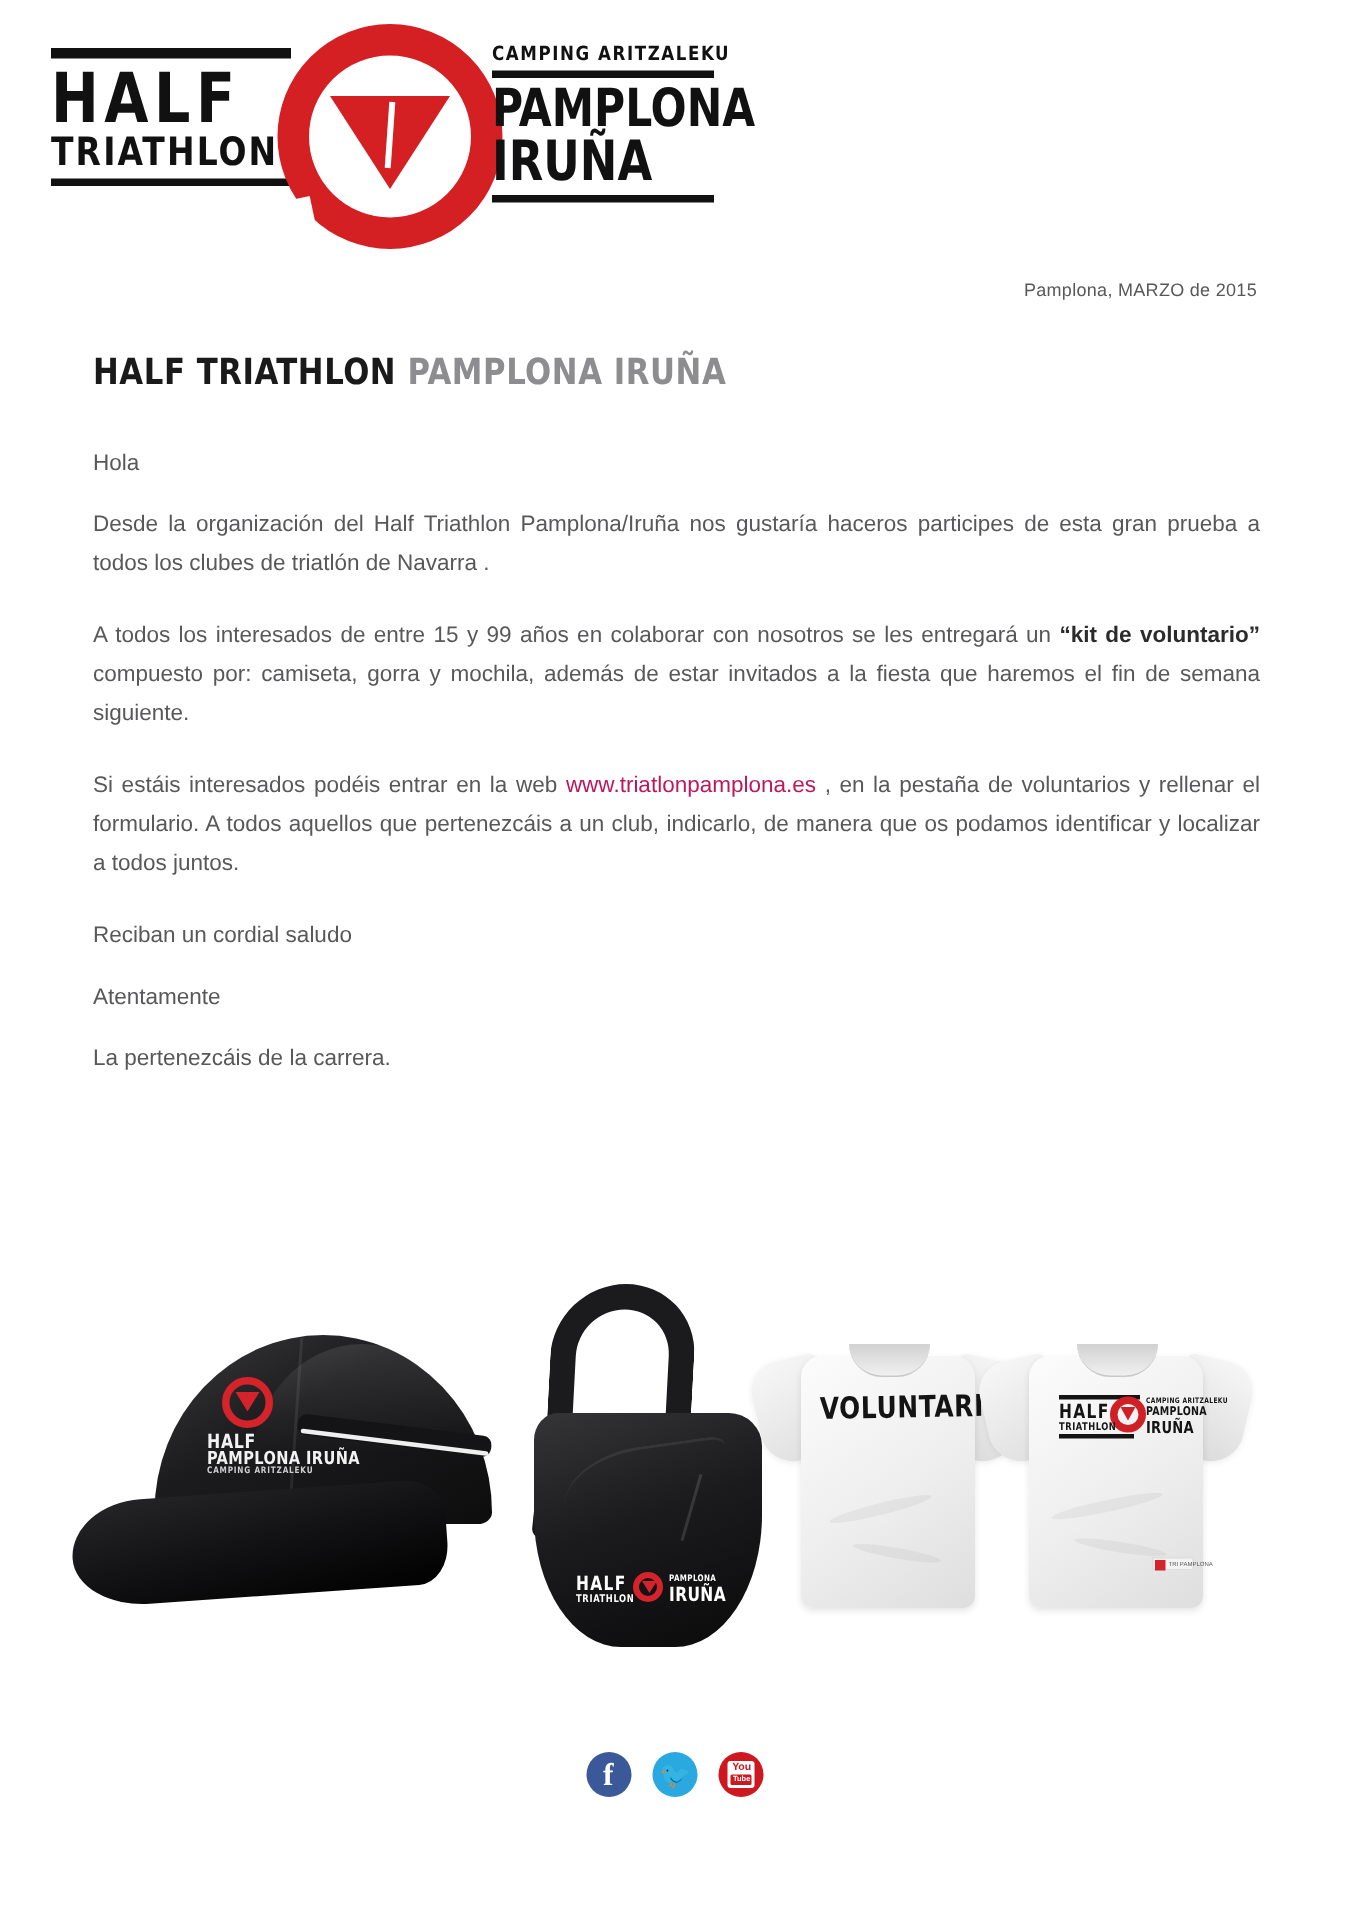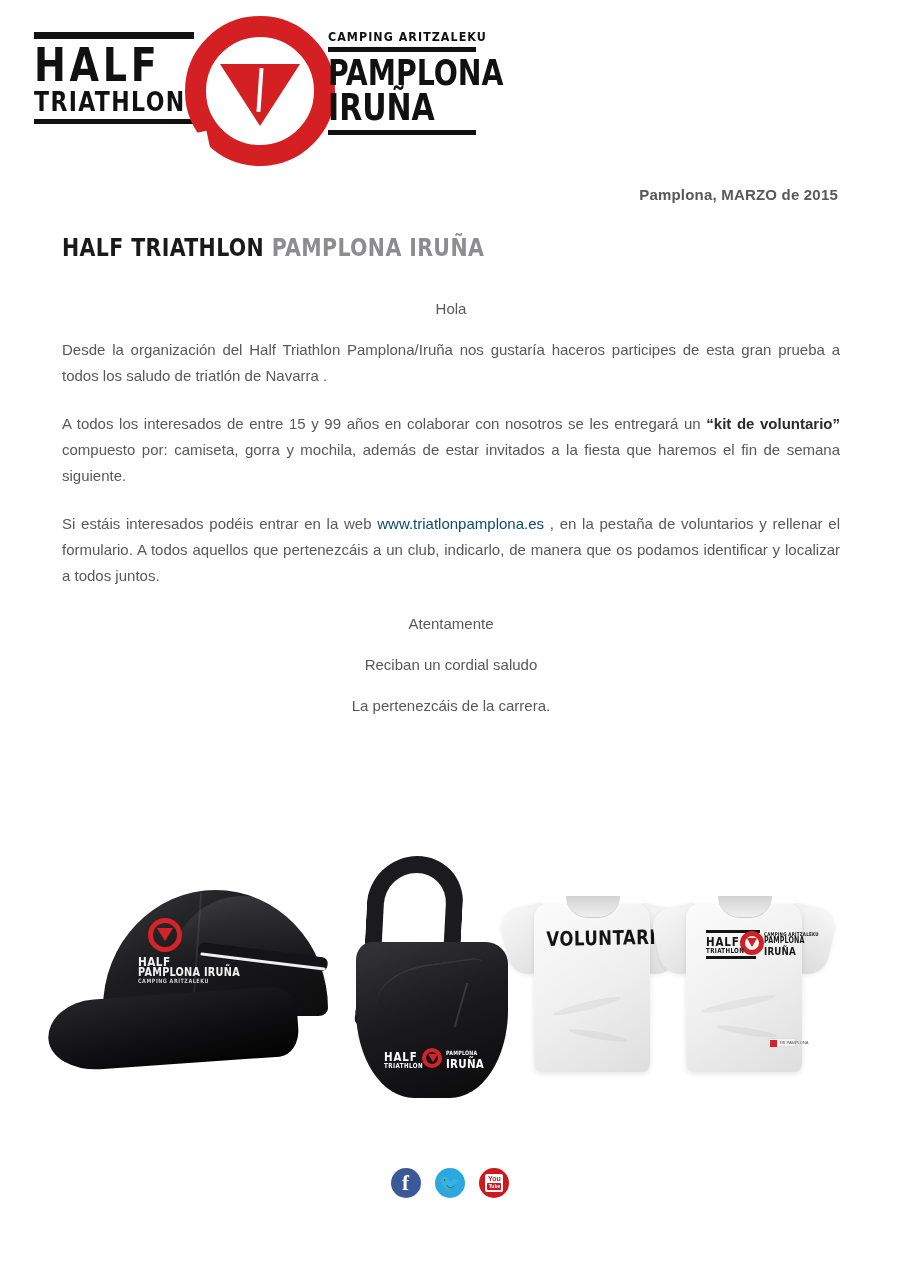--- a/index.html
+++ b/index.html
@@ -67,42 +67,42 @@
     font-family:"Liberation Sans Narrow","DejaVu Sans Condensed","Liberation Sans",sans-serif;
     font-weight:bold; color:#111; white-space:nowrap;
     transform:scaleX(0.90); transform-origin:left center;
   }
   .logo-pamplona { font-size:35px; line-height:34px; letter-spacing:0px; margin-top:4px; }
   .logo-iruna    { font-size:37px; line-height:36px; letter-spacing:0px; margin-bottom:4px; }
 
   
   .date-line {
     position:absolute; right:62px; top:186px;
-    font-size:15px; color:#58585a; letter-spacing:0.2px;font-weight:bold;
+    font-size:12px; color:#58585a; letter-spacing:0.2px;
   }
 
   
   .doc-heading {
     position:absolute; left:62px; top:234px;
     font-family:"Liberation Sans Narrow","DejaVu Sans Condensed","Liberation Sans",sans-serif;
     font-size:24px; line-height:28px; letter-spacing:0.4px;
     transform:scaleX(0.95); transform-origin:left center; white-space:nowrap;
   }
   .doc-heading .hd-strong { font-weight:bold; color:#1a1a1a; }
   .doc-heading .hd-light  { font-weight:bold; color:#8d8d8f; }
 
   
   .letter { position:absolute; left:62px; top:296px; width:778px; }
   .p {
     font-size:15px; line-height:26px; color:#58585a;
     margin:0 0 22px 0; text-align:justify;
   }
-  .p.plain { text-align:center; }
+  .p.plain { text-align:left; }
   .p b { color:#2b2b2b; font-weight:bold; }
-  .link { color:#0c4a6e; text-decoration:none; }
+  .link { color:#be185d; text-decoration:none; }
   .gap-sm { margin-bottom:15px; }
 
   
   .products { position:absolute; left:0; top:846px; width:900px; height:270px; }
 
   
   .cap { position:absolute; left:48px; top:44px; width:290px; height:180px; }
   .cap-crown {
     position:absolute; left:55px; top:0; width:225px; height:126px;
     background:linear-gradient(150deg,#3a3a3c 0%,#1c1c1e 40%,#0d0d0e 100%);
@@ -334,25 +334,25 @@
 </div>
 
 <div class="date-line">Pamplona, MARZO de 2015</div>
 
 <div class="doc-heading">
   <span class="hd-strong">HALF TRIATHLON</span><span class="hd-light"> PAMPLONA IRUÑA</span>
 </div>
 
 <div class="letter">
   <p class="p plain gap-sm">Hola</p>
-  <p class="p">Desde  la organización del Half Triathlon Pamplona/Iruña nos gustaría haceros participes de esta gran prueba a todos los saludo de triatlón de Navarra .</p>
+  <p class="p">Desde  la organización del Half Triathlon Pamplona/Iruña nos gustaría haceros participes de esta gran prueba a todos los clubes de triatlón de Navarra .</p>
   <p class="p"><span>A todos los  interesados de entre 15 y 99 años en colaborar con nosotros se les entregará un </span><b>“kit de voluntario”</b><span> compuesto por: camiseta, gorra y mochila, además de estar invitados a la fiesta que haremos el fin de semana siguiente.</span></p>
   <p class="p"><span>Si estáis interesados podéis entrar en la web </span><a class="link" href="#">www.triatlonpamplona.es</a><span> , en la pestaña de voluntarios y rellenar el formulario. A todos aquellos que pertenezcáis a un club, indicarlo, de manera que os podamos identificar y localizar a todos juntos.</span></p>
+  <p class="p plain gap-sm">Reciban un cordial saludo</p>
   <p class="p plain gap-sm">Atentamente</p>
-  <p class="p plain gap-sm">Reciban un cordial saludo</p>
   <p class="p plain">La pertenezcáis de la carrera.</p>
 </div>
 
 <div class="products">
 
   <div class="cap">
     <div class="cap-crown"></div>
     <div class="cap-crown-shade"></div>
     <div class="cap-seam"></div>
     <div class="cap-stripe2"></div>

